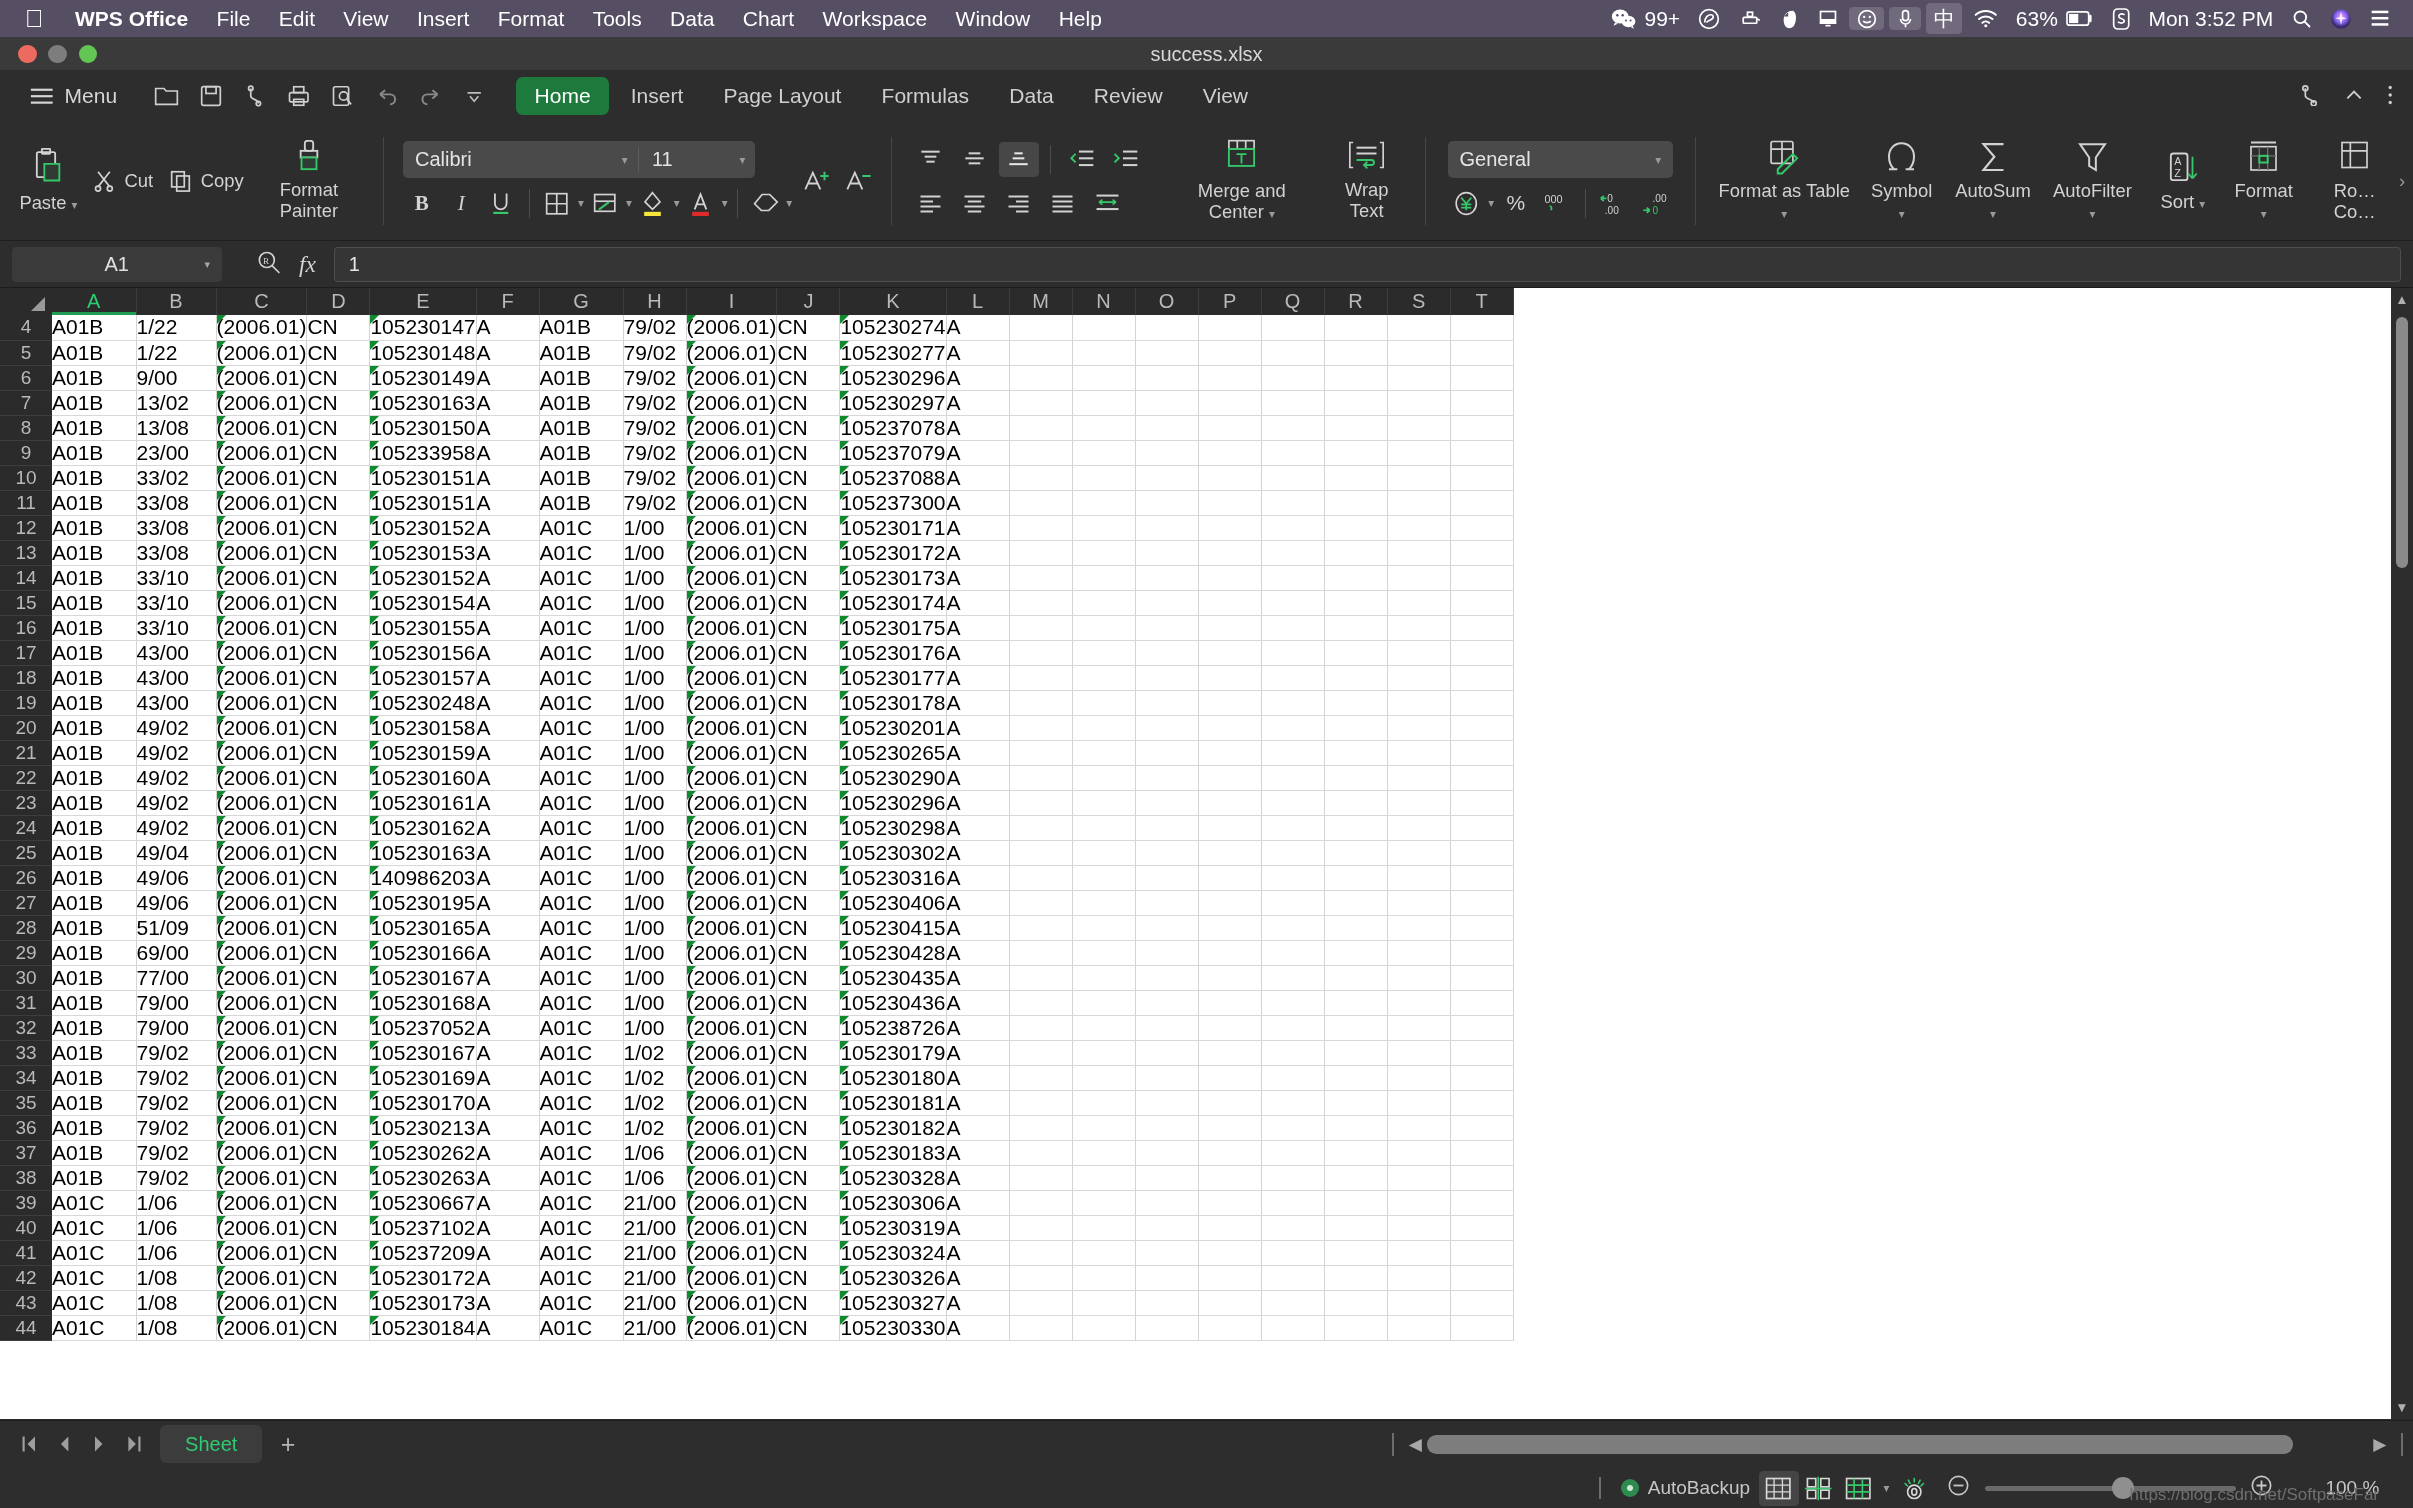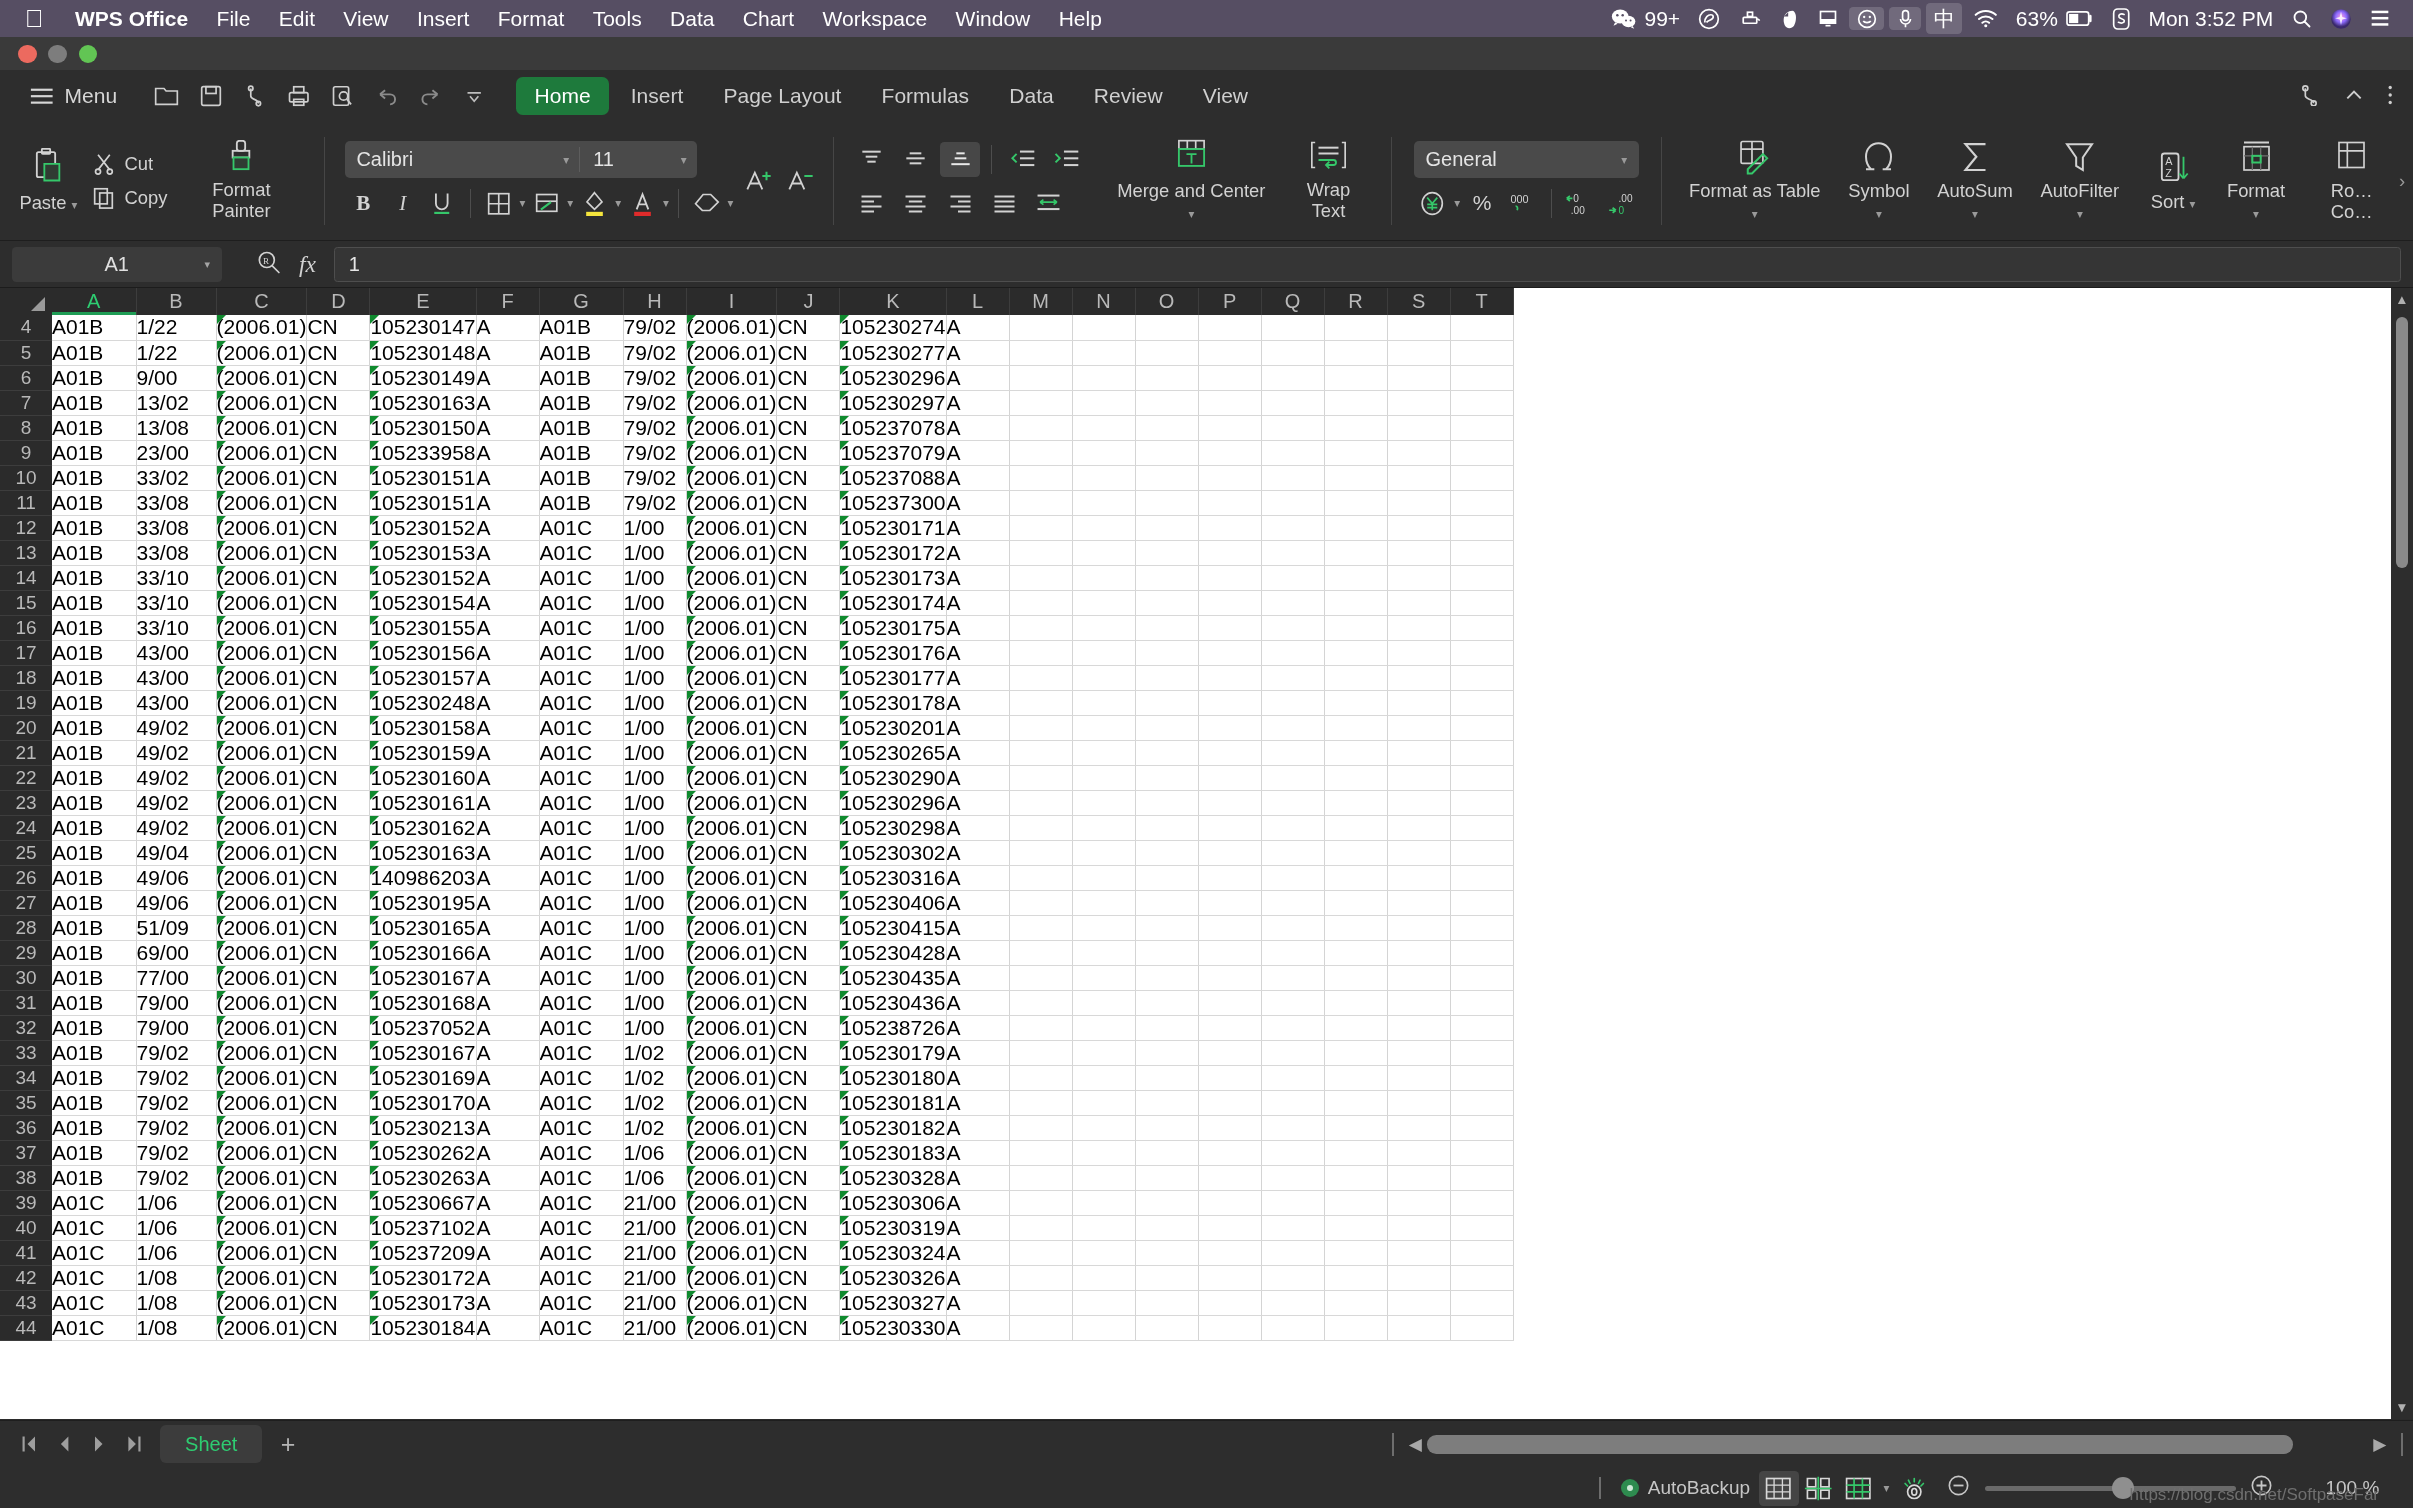--- a/index.html
+++ b/index.html
@@ -56,21 +56,21 @@
     background: #2d2d2d; display: flex; align-items: stretch; color: #d2d2d2;
     border-bottom: 0.8px solid #1e1e1e;
   }
   .rgroup { display: flex; align-items: center; padding: 0 8.4px; position: relative; }
   .rsep { width: 0.8px; background: #464646; margin: 15px 5px; }
   .bigbtn {
     display: flex; flex-direction: column; align-items: center; justify-content: center;
     min-width: 80px; padding: 5px 8.4px; font-size: 18.4px; line-height: 1.12; text-align: center;
   }
   .bigbtn .lbl { margin-top: 5px; }
-  .smallrow { display: flex; flex-direction: column; justify-content: center; gap: 6.7px; }
+  .smallrow { display: flex; flex-direction: row; justify-content: center; gap: 6.7px; }
   .smallbtn { display: flex; align-items: center; gap: 7.5px; font-size: 18.4px; padding: 2.5px 5px; }
   .caret { font-size: 11.7px; color: #9a9a9a; }
 
   .fontzone { display: flex; flex-direction: column; justify-content: center; gap: 7.5px; padding: 0 6.7px; }
   .fontbox {
     display: flex; align-items: center; background: #4a4a4a; border-radius: 5px;
     height: 37px; width: 352px; color: #e4e4e4; font-size: 20px;
   }
   .fontbox .fname { flex: 1; padding-left: 11.7px; }
   .fontbox .fsep { width: 0.8px; height: 25px; background: #5d5d5d; }
@@ -319,20 +319,21 @@
         </svg>
     </span>
   </div>
 
   <div class="titlebar">
     <div class="traffic">
       <span class="dot r"></span>
       <span class="dot y"></span>
       <span class="dot g"></span>
     </div>
+    <div class="doctitle">success.xlsx</div>
   </div>
 
   <div class="tabrow">
     <div class="menubtn">
       <svg class="ic" width="23.5" height="18.4" viewBox="0 0 28 22">
           <rect x="1" y="2" width="26" height="2.6" fill="#d6d6d6"></rect>
           <rect x="1" y="9.7" width="26" height="2.6" fill="#d6d6d6"></rect>
           <rect x="1" y="17.4" width="26" height="2.6" fill="#d6d6d6"></rect>
         </svg>
       <span>Menu</span>

